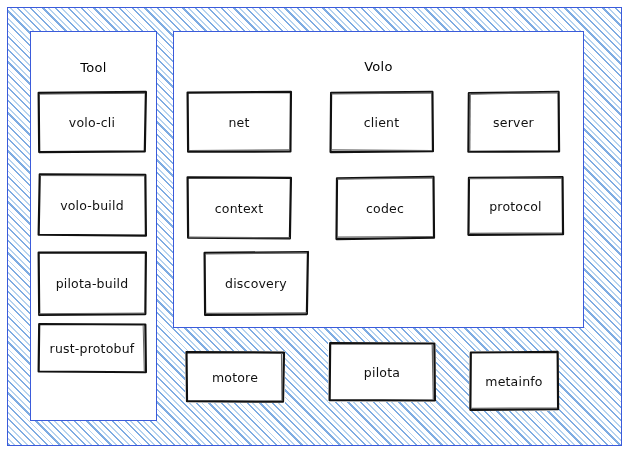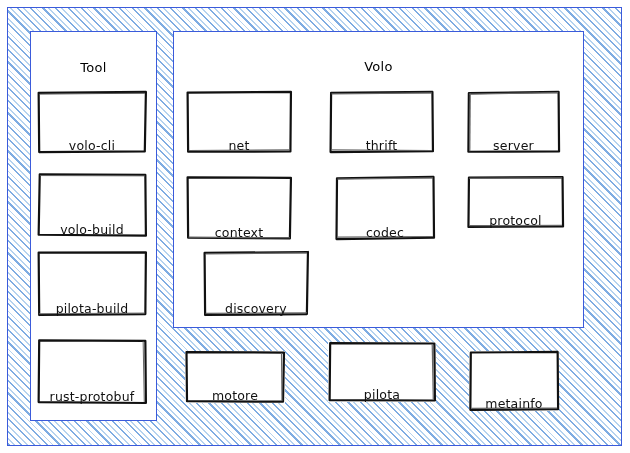--- a/index.html
+++ b/index.html
@@ -71,21 +71,21 @@
   }
   #tool-panel .panel-title { top: 28px; }
   #volo-panel .panel-title { top: 27px; }
 
   
   .hbox {
     position: absolute;
     box-sizing: border-box;
     background: #ffffff;
     display: flex;
-    align-items: flex-end;
+    align-items: center;
     justify-content: center;
     text-align: center;
   }
   .hbox .hbox-border {
     position: absolute;
     left: 0; top: 0; right: 0; bottom: 0;
     pointer-events: none;
   }
   .hbox .hbox-border svg {
     display: block;
@@ -101,30 +101,30 @@
     color: #111111;
     padding: 0 6px;
     letter-spacing: 0.2px;
     word-break: break-all;
   }
 
   
   #box-volo-cli      { left: 29px;  top: 83px;  width: 110px; height: 62px; }
   #box-volo-build    { left: 29px;  top: 165px; width: 110px; height: 64px; }
   #box-pilota-build  { left: 29px;  top: 243px; width: 110px; height: 65px; }
-  #box-rust-protobuf { left: 29px;  top: 331px; width: 110px; height: 65px; }
+  #box-rust-protobuf { left: 29px;  top: 315px; width: 110px; height: 50px; }
 
   
   #box-net        { left: 178px; top: 83px;  width: 106px; height: 62px; }
   #box-client     { left: 321px; top: 83px;  width: 105px; height: 62px; }
   #box-server     { left: 459px; top: 83px;  width: 93px;  height: 62px; }
 
   #box-context    { left: 178px; top: 168px; width: 106px; height: 64px; }
   #box-codec      { left: 327px; top: 168px; width: 100px; height: 64px; }
-  #box-protocol   { left: 459px; top: 168px; width: 97px;  height: 52px; }
+  #box-protocol   { left: 459px; top: 168px; width: 97px;  height: 60px; }
 
   #box-discovery  { left: 178px; top: 243px; width: 106px; height: 65px; margin-left: 17px; }
   #box-thrift     { left: 322px; top: 243px; width: 104px; height: 65px; }
   #box-grpc       { left: 459px; top: 243px; width: 99px;  height: 65px; }
 
   
   #box-motore     { left: 177px; top: 343px; width: 100px; height: 52px; }
   #box-pilota     { left: 320px; top: 334px; width: 108px; height: 60px; }
   #box-metainfo   { left: 461px; top: 343px; width: 90px;  height: 60px; }
 </style>
@@ -192,21 +192,21 @@
   </div>
 
   <div class="hbox" id="box-client">
     <span class="hbox-border">
       <svg viewBox="0 0 100 100" preserveAspectRatio="none">
         <path d="M2,3 L98.5,1.5 L99,97 L1.5,98.5 Z" fill="none" stroke="#111111" stroke-width="2.2" vector-effect="non-scaling-stroke" stroke-linejoin="round"></path>
         <path d="M2.5,4.5 L98,3" fill="none" stroke="#666666" stroke-width="1.2" vector-effect="non-scaling-stroke"></path>
         <path d="M2.5,95 L98,96" fill="none" stroke="#666666" stroke-width="1.2" vector-effect="non-scaling-stroke"></path>
       </svg>
     </span>
-    <span class="hbox-label">thrift</span>
+    <span class="hbox-label">client</span>
   </div>
 
   <div class="hbox" id="box-server">
     <span class="hbox-border">
       <svg viewBox="0 0 100 100" preserveAspectRatio="none">
         <path d="M2,3.5 L98.5,1.5 L99,97.5 L1.5,98 Z" fill="none" stroke="#111111" stroke-width="2.2" vector-effect="non-scaling-stroke" stroke-linejoin="round"></path>
         <path d="M2.5,5 L98,2.5" fill="none" stroke="#666666" stroke-width="1.2" vector-effect="non-scaling-stroke"></path>
         <path d="M3.5,4 L3,97" fill="none" stroke="#666666" stroke-width="1.2" vector-effect="non-scaling-stroke"></path>
       </svg>
     </span>

